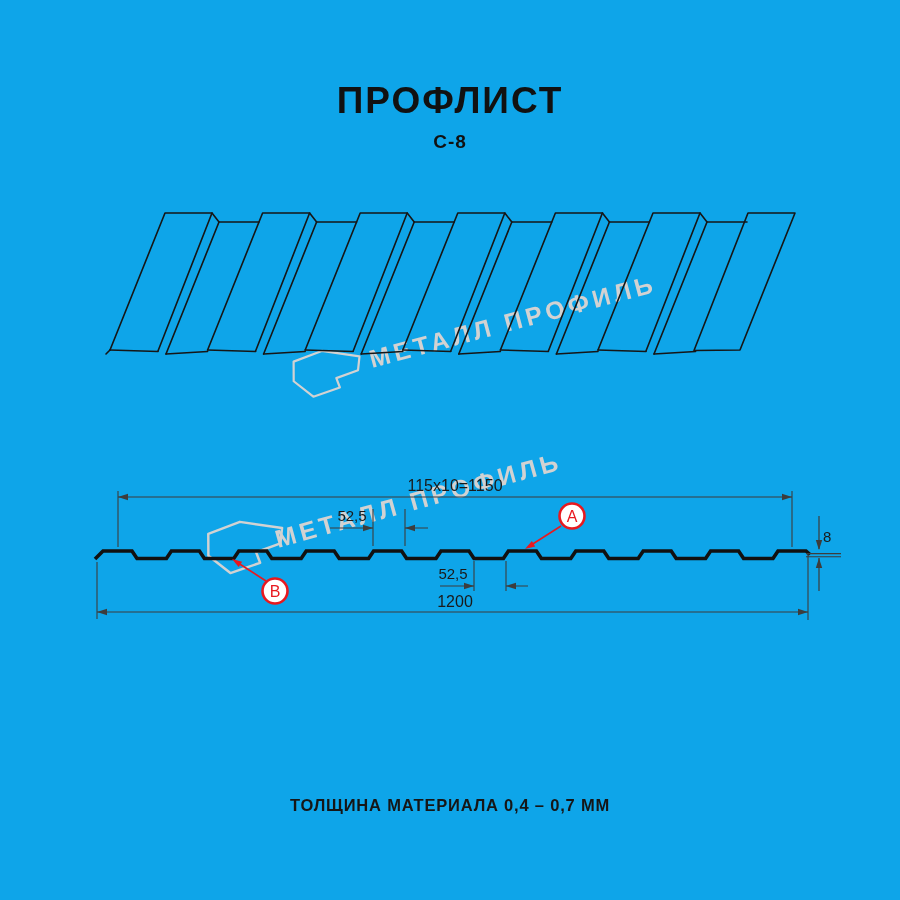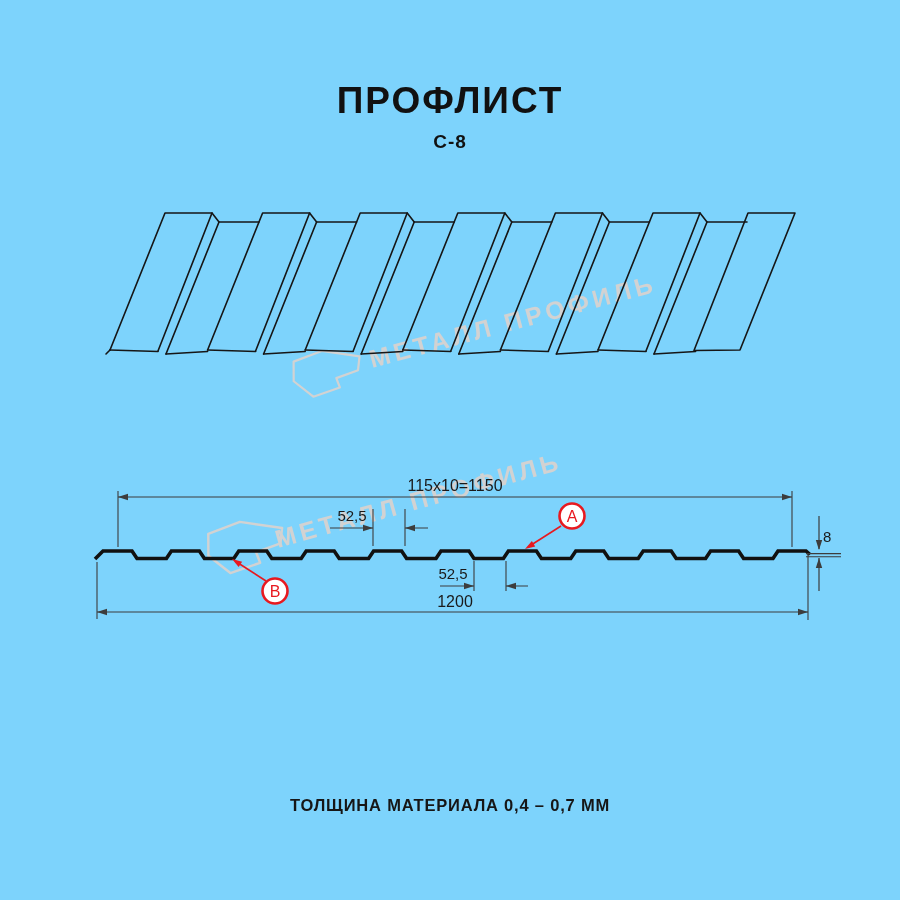--- a/index.html
+++ b/index.html
@@ -1,16 +1,16 @@
 <!DOCTYPE html>
 <html><head>
 <meta charset="utf-8">
 <style>
   html,body{margin:0;padding:0;background:#ffffff;}
-  .page{position:relative;width:900px;height:900px;background:#7dd3fc;overflow:hidden;
+  .page{position:relative;width:900px;height:900px;background:#0ea5e9;overflow:hidden;
         font-family:"Liberation Sans",sans-serif;}
   svg{display:block;}
   .title-text{font-family:"Liberation Sans",sans-serif;font-size:37px;font-weight:700;
               letter-spacing:2px;fill:#111111;}
   .subtitle-text{font-family:"Liberation Sans",sans-serif;font-size:19px;font-weight:700;
               letter-spacing:1px;fill:#111111;}
   .footer-text{font-family:"Liberation Sans",sans-serif;font-size:16.5px;font-weight:700;
               letter-spacing:0.8px;fill:#161616;}
   .wm-text{font-family:"Liberation Sans",sans-serif;font-size:25px;font-weight:700;
            letter-spacing:4px;fill:#d2d2d2;}

